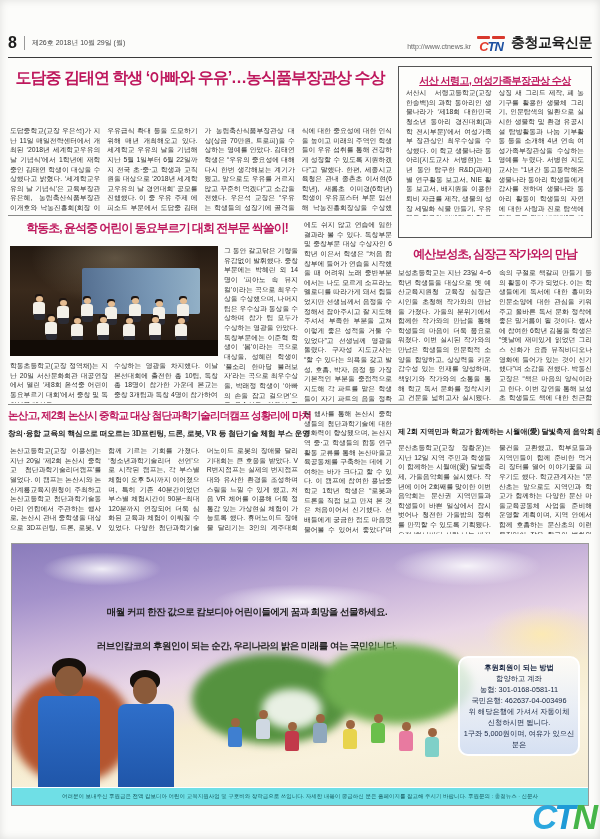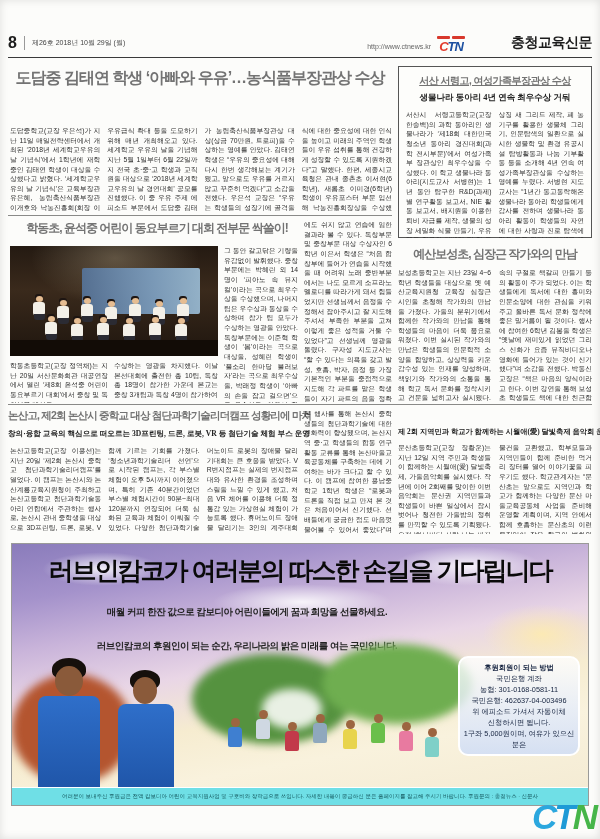--- a/index.html
+++ b/index.html
@@ -12,25 +12,25 @@
   #pgnum{font-size:16px;font-weight:bold;}
   .hsep{width:1px;height:14px;background:#999;margin:0 7px;}
   #issue{font-size:7px;color:#444;letter-spacing:0;}
   #hdr-right{margin-left:auto;display:flex;align-items:flex-end;gap:6px;}
   #url{font-size:7px;color:#666;padding-bottom:3px;}
   .minilogo{display:flex;flex-direction:column;align-items:center;line-height:1;}
   .minitags{display:flex;gap:2px;margin-bottom:1px;}
   .minitag{width:13px;height:3px;background:#d8382c;border-radius:1px;}
   .minictn{font-style:italic;font-weight:900;font-size:13px;letter-spacing:-1px;}
   .minictn .c{color:#e23a2c;} .minictn .tn{color:#1c4fa0;}
-  #papername{font-size:14px;font-weight:900;letter-spacing:-0.5px;padding-bottom:1px;margin-left:40px;}
+  #papername{font-size:14px;font-weight:900;letter-spacing:-0.5px;padding-bottom:1px;}
   .rule{border-top:1.2px solid #3a3a3a;}
   .thinrule{border-top:1px solid #8a8a88;}
   
-  .headline{font-weight:900;letter-spacing:-1px;text-align:center;white-space:nowrap;color:#737373;}
+  .headline{font-weight:900;letter-spacing:-1px;text-align:center;white-space:nowrap;color:#be185d;}
   .subhead{font-family:"Liberation Serif","DejaVu Serif",serif;font-weight:bold;text-align:center;
            white-space:nowrap;color:#222;}
   
   .colwrap{display:flex;}
   .col{font-size:6.8px;line-height:1.42;text-align:justify;color:#2a2a2a;overflow:hidden;
        word-break:break-all;}
   
   #box-seo{left:398px;top:66px;width:194px;height:172px;border:1px solid #555;background:#fdfdfb;
            box-sizing:border-box;padding:7px 7px 5px;}
   
@@ -99,21 +99,20 @@
   <div class="abs colwrap" style="left:10px;top:126px;width:382px;height:88px;gap:7px;">
     <div class="col" style="flex:1;">도담중학교(교장 우은석)가 지난 11일 매일전략센터에서 개최된 ‘2018년 세계학교우유의 날 기념식’에서 1학년에 재학 중인 김태연 학생이 대상을 수상했다고 밝혔다. ‘세계학교우유의 날 기념식’은 교육부장관 유은혜, 농림축산식품부장관 이개호와 낙농진흥회(회장 이창범)가 학교 우유급식의 중요성을 알리고 우수사례 발굴·보급을 통해 학교</div>
     <div class="col" style="flex:1;">우유급식 확대 등을 도모하기 위해 매년 개최해오고 있다. 세계학교 우유의 날을 기념해 지난 5월 1일부터 6월 22일까지 전국 초·중·고 학생과 교직원을 대상으로 ‘2018년 세계학교우유의 날 경연대회’ 공모를 진행했다. 이 중 우유 주제 에피소드 부문에서 도담중 김태연 군이 우유의 중요성을 농작물 재배에 비유한 ‘아빠와 우유’</div>
     <div class="col" style="flex:1;">가 농림축산식품부장관상 대상(상금 70만원, 트로피)을 수상하는 영예를 안았다. 김태연 학생은 “우유의 중요성에 대해 다시 한번 생각해보는 계기가 됐고, 앞으로도 우유를 거르지 않고 꾸준히 먹겠다”고 소감을 전했다. 우은석 교장은 “우유는 학생들의 성장기에 골격을 형성하는데 가장 필요한 칼슘의 주공급원으로 학교우유급</div>
     <div class="col" style="flex:1;">식에 대한 중요성에 대한 인식을 높이고 미래의 주역인 학생들이 우유 섭취를 통해 건강하게 성장할 수 있도록 지원하겠다”고 말했다. 한편, 세종시교육청은 관내 종촌초 이서현(6학년), 새롬초 이미경(6학년) 학생이 우유포스터 부문 입선해 낙농진흥회장상을 수상했고, 의랑초가 3년 연속 시·도별 추천 우수학교에 선정됐다고 밝혔다.  /세종 기자</div>
   </div>
   <div class="abs thinrule" style="left:8px;top:215px;width:384px;"></div>
 
   <div class="abs" id="box-seo">
     <div class="headline" style="font-size:10px;letter-spacing:-0.5px;text-decoration:underline;">서산 서령고, 여성가족부장관상 수상</div>
-    <div class="subhead" style="font-size:8.5px;margin:4px 0 6px;">생물나라 동아리 4년 연속 최우수상 거둬</div>
     <div class="colwrap" style="gap:7px;height:128px;">
       <div class="col" style="flex:1;">서산시 서령고등학교(교장 한승백)의 과학 동아리인 생물나라가 ‘제18회 대한민국 청소년 동아리 경진대회(과학 전시부문)’에서 여성가족부 장관상인 최우수상을 수상했다. 이 학교 생물나라 동아리(지도교사 서병현)는 1년 동안 탐구한 R&amp;D(과제)별 연구활동 보고서, NIE 활동 보고서, 배지원을 이용한 퇴비 자급률 제작, 생물의 성장 세밀화 식물 만들기, 우유팩을 활용한 거베라 및 학 모형 만들기, 폐지(종이접기)를 이용한 서산의</div>
       <div class="col" style="flex:1;">상징 새 그리드 제작, 폐 농기구를 활용한 생물체 그리기, 인문탐색의 일환으로 실시한 생물학 및 환경 유공시설 탐방활동과 나눔 기부활동 등을 소개해 4년 연속 여성가족부장관상을 수상하는 영예를 누렸다. 서병현 지도교사는 “1년간 동고동락해온 생물나라 동아리 학생들에게 감사를 전하며 생물나라 동아리 활동이 학생들의 자연에 대한 사랑과 진로 탐색에 많은 도움 되기 바란다”고 했다.  /황성진 기자</div>
     </div>
   </div>
 
   <div class="abs headline" style="left:8px;top:220px;width:298px;font-size:12px;">학동초, 윤석중 어린이 동요부르기 대회 전부문 싹쓸이!</div>
 
   <div class="abs" id="photo">
     <div class="glow"></div>
@@ -226,21 +225,20 @@
     <div class="col" style="flex:1;">문산초등학교(교장 장황운)는 지난 12일 지역 주민과 학생들이 함께하는 시월애(愛) 달빛축제, 가을음악회를 실시했다. 작년에 이어 2회째를 맞이한 이번 음악회는 문산권 지역민들과 학생들이 바쁜 일상에서 잠시 벗어나 청전한 가을밤의 정취를 만끽할 수 있도록 기획됐다. 오전 ‘하나바다 사랑 나눔 바자회’를 통해 학생들이 서로 사용하지 않는</div>
     <div class="col" style="flex:1;">물건을 교환했고, 학부모들과 지역민들이 함께 준비한 먹거리 장터를 열어 이야기꽃을 피우기도 했다. 학교관계자는 “문산초는 앞으로도 지역민과 학교가 함께하는 다양한 문산 마을교육공동체 사업을 준비해 운영할 계획이며, 지역 안에서 함께 호흡하는 문산초의 이런 움직임이 작은 학교의 변화와 발전에 긍정적인 영향을 끼치기를 기대한다”고 말했다.  /심정옥 기자</div>
   </div>
 
   <div class="abs" id="ad">
     <div class="cloud" style="left:30px;top:8px;width:120px;height:34px;"></div>
     <div class="cloud" style="left:380px;top:2px;width:150px;height:40px;"></div>
     <div class="cloud" style="left:200px;top:40px;width:180px;height:36px;"></div>
     <div class="cloud" style="left:470px;top:60px;width:120px;height:60px;background:radial-gradient(ellipse,rgba(255,236,170,.8),rgba(255,236,170,0) 70%);"></div>
 
-    <div id="ad-title">러브인캄코가 여러분의 따스한 손길을 기다립니다</div>
     <div class="ad-line" style="top:62px;">매월 커피 한잔 값으로 캄보디아 어린이들에게 꿈과 희망을 선물하세요.</div>
     <div class="ad-line" style="top:96px;">러브인캄코의 후원인이 되는 순간, 우리나라의 밝은 미래를 여는 국민입니다.</div>
 
     <div id="ad-photo">
       <div class="blob" style="left:180px;top:10px;width:160px;height:90px;background:#55923f;"></div>
       <div class="blob" style="left:310px;top:0px;width:150px;height:80px;background:#6fae50;"></div>
       <div class="blob" style="left:250px;top:45px;width:60px;height:40px;background:#e9f0e4;"></div>
       <div class="blob" style="left:0px;top:30px;width:120px;height:110px;background:#b4552f;"></div>
 
       <div class="bigkid-hair" style="left:40px;top:14px;width:34px;height:22px;"></div>
@@ -279,24 +277,24 @@
           <span class="b" style="background:#e87aa0;"></span>
         </div>
       <div class="smkid" style="left:412px;top:84px;">
           <span class="h"></span>
           <span class="b" style="background:#7fd0c8;"></span>
         </div>
     </div>
 
     <div id="donate-box">
       <div class="b0">후원회원이 되는 방법</div>
-      <div>국민은행 계좌</div>
+      <div>함양하고 계좌</div>
       <div>농협: 301-0168-0581-11</div>
       <div>국민은행: 462637-04-003496</div>
-      <div>위 에피소드 가셔서 자동이체</div>
+      <div>위 해당은행에 가셔서 자동이체</div>
       <div>신청하시면 됩니다.</div>
       <div>1구좌 5,000원이며, 여유가 있으신 분은</div>
     </div>
 
     <div id="ad-strip">여러분이 보내주신 후원금은 전액 캄보디아 어린이 교육지원사업 및 구호비와 장학금으로 쓰입니다. 자세한 내용이 궁금하신 분은 홈페이지를 참고해 주시기 바랍니다. 후원문의 : 충청뉴스 · 신문사</div>
   </div>
 
   <div class="abs" id="ctn-big">
     <span class="c">C</span><span class="t">T</span><span class="n">N</span>
   </div>

